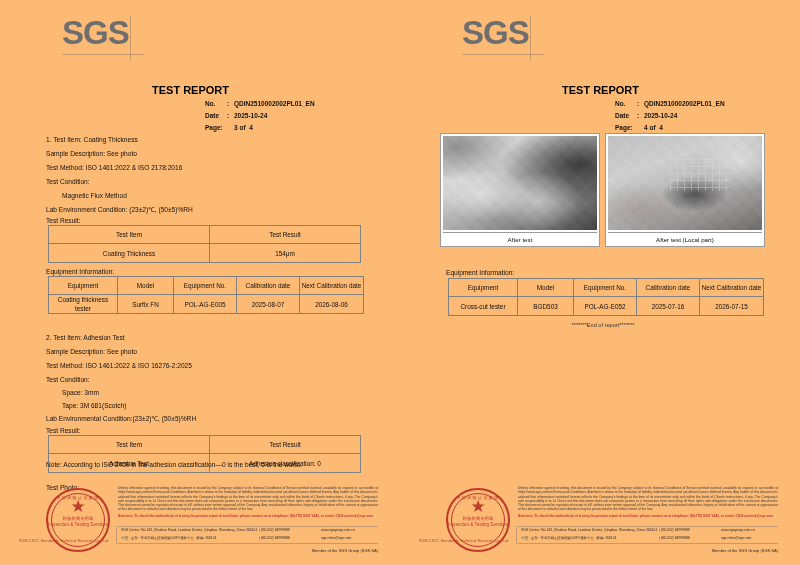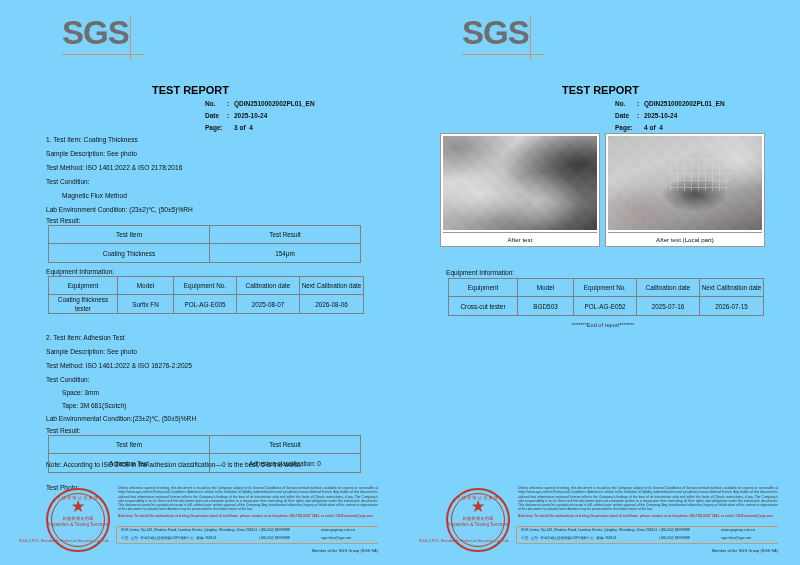--- a/index.html
+++ b/index.html
@@ -15,21 +15,21 @@
     position: relative;
     width: 800px;
     height: 565px;
     background: #ffffff;
   }
   .page {
     position: absolute;
     top: 0;
     width: 400px;
     height: 565px;
-    background: #7dd3fc;
+    background: #fdba74;
   }
   .page-left { left: 0; }
   .page-right { left: 400px; }
 
   
   .logo-wrap {
     position: absolute;
     left: 62px;
     top: 14px;
     width: 90px;

